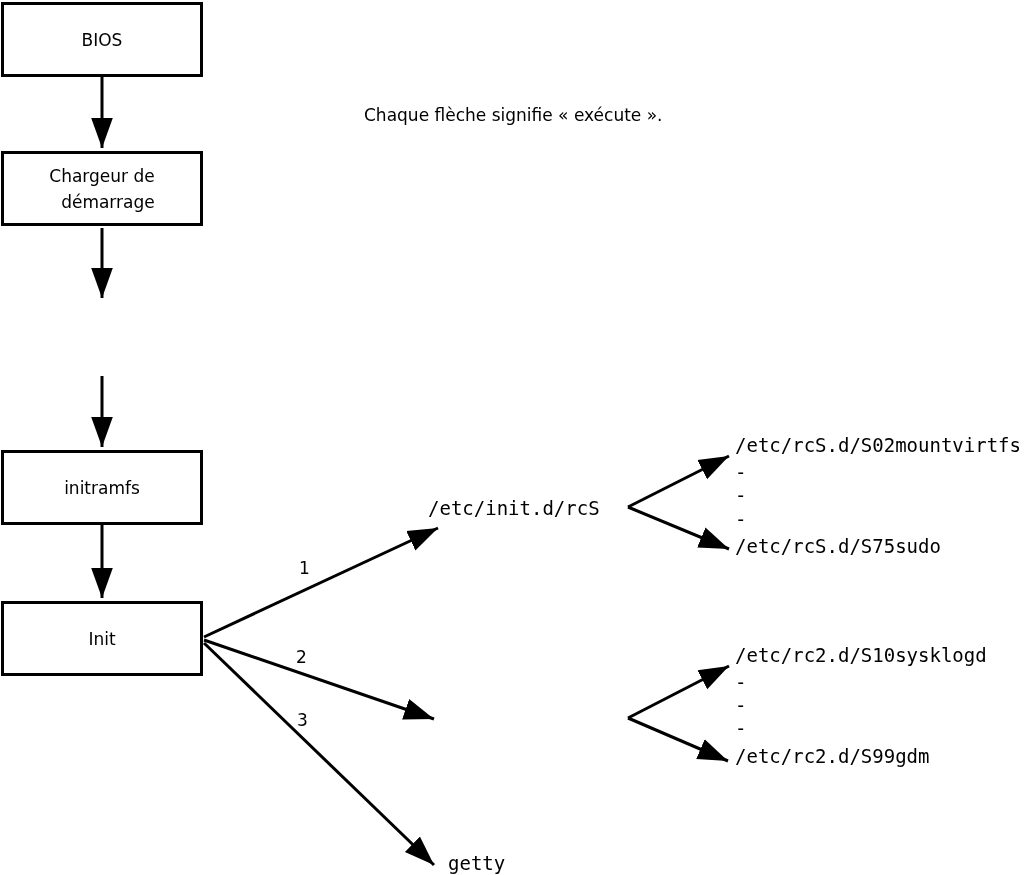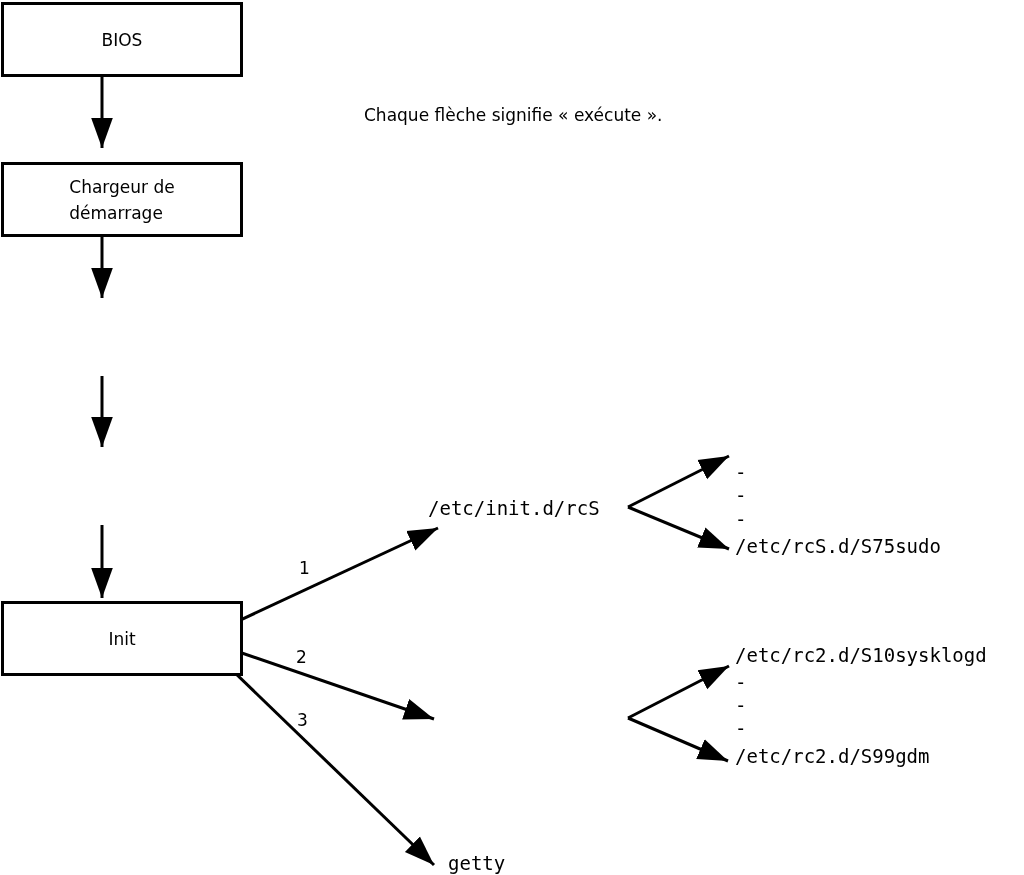--- a/index.html
+++ b/index.html
@@ -4,25 +4,25 @@
 <style>
   :root { --line:#000000; --background:#ffffff; --text:#000000; }
   * { margin:0; padding:0; box-sizing:border-box; }
   body { background:var(--background); font-family:"DejaVu Sans", sans-serif; }
   #diagram {
     position:relative; width:1024px; height:875px;
     background:var(--background); color:var(--text); overflow:hidden;
   }
   #arrows-layer { position:absolute; left:0; top:0; width:1024px; height:875px; color:var(--line); }
   .box {
-    position:absolute; left:1px; width:242px; height:75px;
+    position:absolute; left:1px; width:202px; height:75px;
     border:3px solid var(--line); background:var(--background);
     display:flex; align-items:center; justify-content:center;
     font:17px/26px "DejaVu Sans", sans-serif;
-    white-space:pre-line; text-align:left; color:var(--text);
+    white-space:pre-line; text-align:right; color:var(--text);
   }
   .mono {
     position:absolute; font:19px/22px "DejaVu Sans Mono", monospace;
     white-space:pre; color:var(--text);
   }
   .num, .note {
     position:absolute; font:17px/20px "DejaVu Sans", sans-serif; color:var(--text);text-align:center;
   }
 </style>
 </head>
@@ -45,33 +45,35 @@
       <line x1="204" y1="640" x2="434" y2="719" marker-end="url(#arrowhead)"></line>
       <line x1="204" y1="643" x2="434" y2="865" marker-end="url(#arrowhead)"></line>
       <line x1="628" y1="507" x2="729" y2="456" marker-end="url(#arrowhead)"></line>
       <line x1="628" y1="507" x2="729" y2="549" marker-end="url(#arrowhead)"></line>
       <line x1="628" y1="718" x2="729" y2="666" marker-end="url(#arrowhead)"></line>
       <line x1="628" y1="718" x2="728" y2="761" marker-end="url(#arrowhead)"></line>
     </g>
   </svg>
 
   <div class="box" style="top:2px">BIOS</div>
-  <div class="box" style="top:162px">Chargeur de
+  <div class="box" style="top:151px">Chargeur de
 démarrage</div>
+  <div class="box" style="top:450px">initramfs</div>
   <div class="box" style="top:601px">Init</div>
 
   <div class="note" style="left:364px; top:105px">Chaque flèche signifie « exécute ».</div>
 
   <div class="num" style="left:299px; top:558px">1</div>
   <div class="num" style="left:296px; top:647px">2</div>
   <div class="num" style="left:297px; top:710px">3</div>
 
   <div class="mono" style="left:428px; top:497px">/etc/init.d/rcS</div>
   <div class="mono" style="left:448px; top:852px">getty</div>
 
+  <div class="mono" style="left:735px; top:434px">/etc/rcS.d/S02mountvirtfs</div>
   <div class="mono" style="left:735px; top:461px">-</div>
   <div class="mono" style="left:735px; top:484px">-</div>
   <div class="mono" style="left:735px; top:508px">-</div>
   <div class="mono" style="left:735px; top:535px">/etc/rcS.d/S75sudo</div>
 
   <div class="mono" style="left:735px; top:644px">/etc/rc2.d/S10sysklogd</div>
   <div class="mono" style="left:735px; top:671px">-</div>
   <div class="mono" style="left:735px; top:694px">-</div>
   <div class="mono" style="left:735px; top:717px">-</div>
   <div class="mono" style="left:735px; top:745px">/etc/rc2.d/S99gdm</div>

